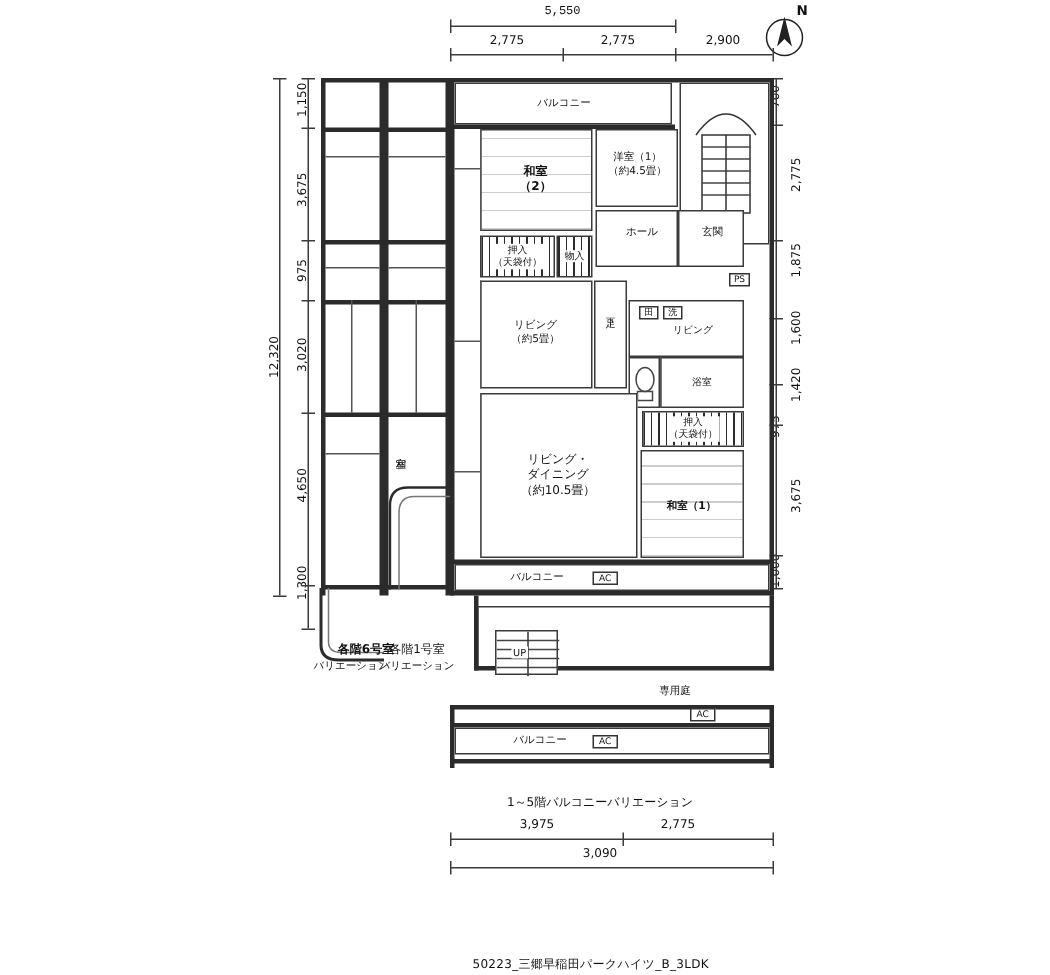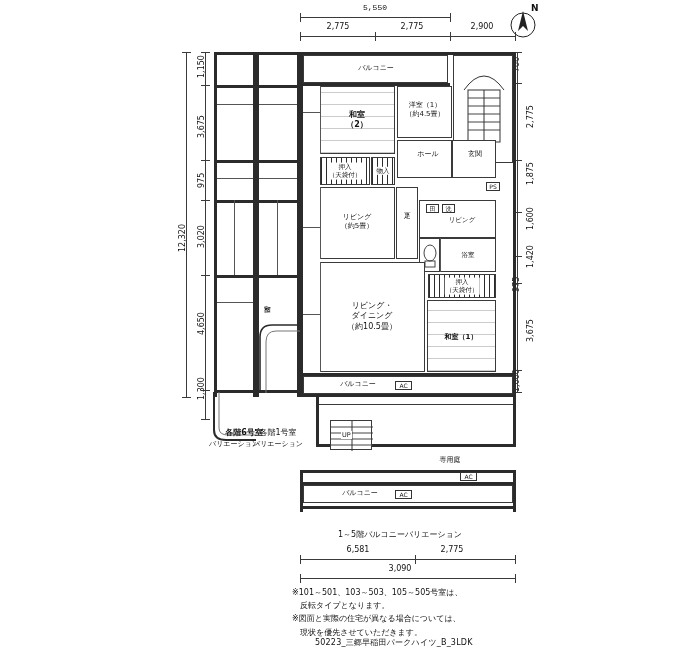--- a/index.html
+++ b/index.html
@@ -375,32 +375,28 @@
     <div class="wallv" style="left:0px; top:0px; height:42px;"></div>
     <div class="wallv" style="left:213px; top:0px; height:42px;"></div>
     <div class="balcony" style="left:3px; top:15px; width:210px; height:18px;"></div>
     <div class="wallh" style="left:0px; top:36px; width:216px;"></div>
     <div class="label sm" style="left:60px; top:24px;">バルコニー</div>
     <div class="tag" style="left:95px; top:20px; width:17px; height:9px;">AC</div>
     <div class="tag" style="left:160px; top:2px; width:17px; height:9px;">AC</div>
   </div>
   <div class="t c" style="left:400px; top:530px;">1～5階バルコニーバリエーション</div>
 
-  <div class="t c" style="left:358px; top:545px;">6,581</div>
+  <div class="t c" style="left:358px; top:545px;">3,975</div>
   <div class="t c" style="left:452px; top:545px;">2,775</div>
   <div class="dimline" style="left:300px; top:559px; width:216px;"></div>
   <div class="tick" style="left:300px; top:555px; width:1px; height:9px;"></div>
   <div class="tick" style="left:415px; top:555px; width:1px; height:9px;"></div>
   <div class="tick" style="left:515px; top:555px; width:1px; height:9px;"></div>
 
   <div class="t c" style="left:400px; top:564px;">3,090</div>
   <div class="dimline" style="left:300px; top:578px; width:216px;"></div>
   <div class="tick" style="left:300px; top:574px; width:1px; height:9px;"></div>
   <div class="tick" style="left:515px; top:574px; width:1px; height:9px;"></div>
 
-  <div class="notes" style="left:292px; top:586px; width:340px;">※101～501、103～503、105～505号室は、
-　反転タイプとなります。
-※図面と実際の住宅が異なる場合については、
-　現状を優先させていただきます。</div>
 
   <div class="filecode" style="left:315px; top:637px;">50223_三郷早稲田パークハイツ_B_3LDK</div>
 
 </div>
 
 </body></html>

